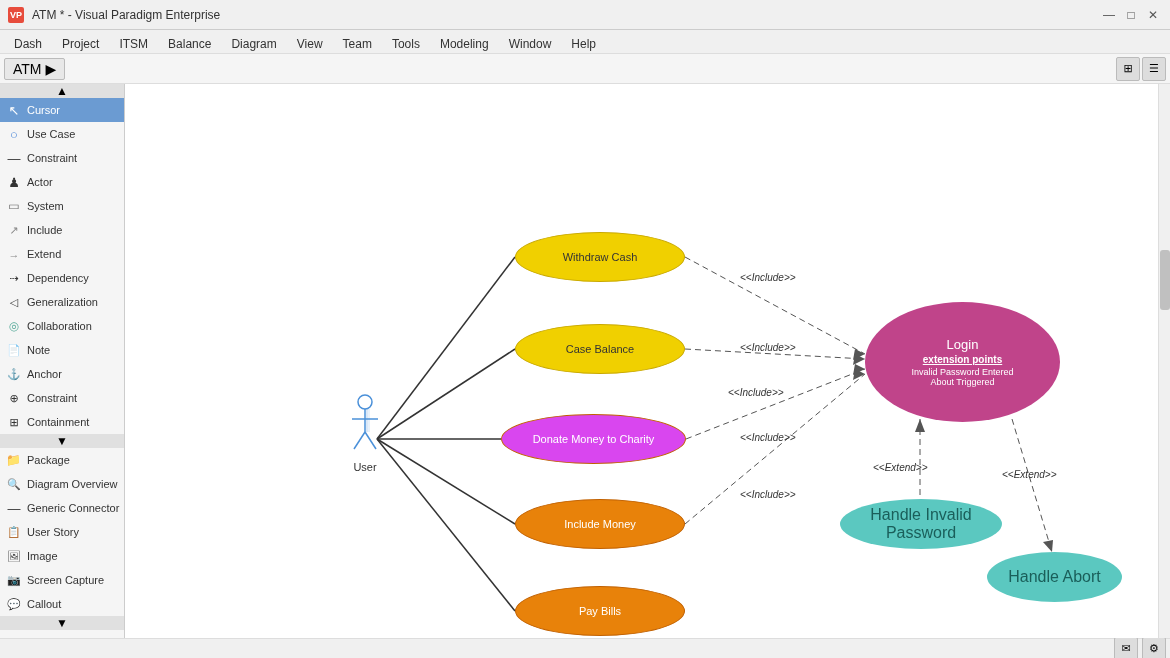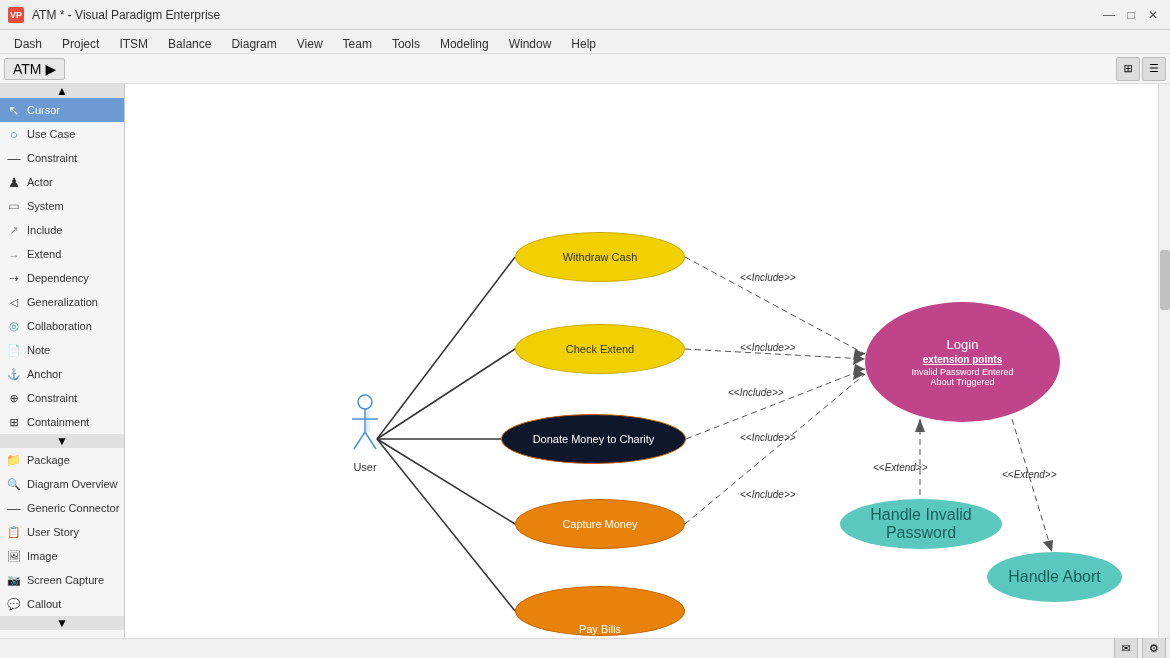--- a/index.html
+++ b/index.html
@@ -394,32 +394,32 @@
         <line x1="19" y1="15" x2="19" y2="38" stroke="#4a90d9" stroke-width="0.8" opacity="0.3"></line>
       </svg>
       <span style="font-size:11px; color:#333; margin-top:2px;">User</span>
     </div>
 
     <div class="usecase" style="left:390px; top:148px; width:170px; height:50px; background:#f0d000; color:#333; border: 1.5px solid #c8a800;">
       <span>Withdraw Cash</span>
     </div>
 
     <div class="usecase" style="left:390px; top:240px; width:170px; height:50px; background:#f0d000; color:#333; border: 1.5px solid #c8a800;">
-      <span>Check Extend</span>
-    </div>
-
-    <div class="usecase" style="left:376px; top:330px; width:185px; height:50px; background:#0f172a; color:white; border: 1.5px solid #c06000; text-align: right;">
+      <span>Case Balance</span>
+    </div>
+
+    <div class="usecase" style="left:376px; top:330px; width:185px; height:50px; background:#d946ef; color:white; border: 1.5px solid #c06000; text-align: right;">
       <span>Donate Money to Charity</span>
     </div>
 
     <div class="usecase" style="left:390px; top:415px; width:170px; height:50px; background:#e8820a; color:white; border: 1.5px solid #c06000;">
-      <span>Capture Money</span>
-    </div>
-
-    <div class="usecase" style="left:390px; top:502px; width:170px; height:50px; background:#e8820a; color:white; border: 1.5px solid #c06000; align-items: flex-end;">
+      <span>Include Money</span>
+    </div>
+
+    <div class="usecase" style="left:390px; top:502px; width:170px; height:50px; background:#e8820a; color:white; border: 1.5px solid #c06000;">
       <span>Pay Bills</span>
     </div>
 
     <div class="login-box" style="left:740px; top:218px; width:195px; height:120px;">
       <div style="font-size:13px; font-weight:normal; margin-bottom:2px;">Login</div>
       <div style="font-size:10px; font-weight:bold; text-decoration:underline; margin-bottom:2px;">extension points</div>
       <div style="font-size:9px;">Invalid Password Entered</div>
       <div style="font-size:9px;">About Triggered</div>
     </div>
 

